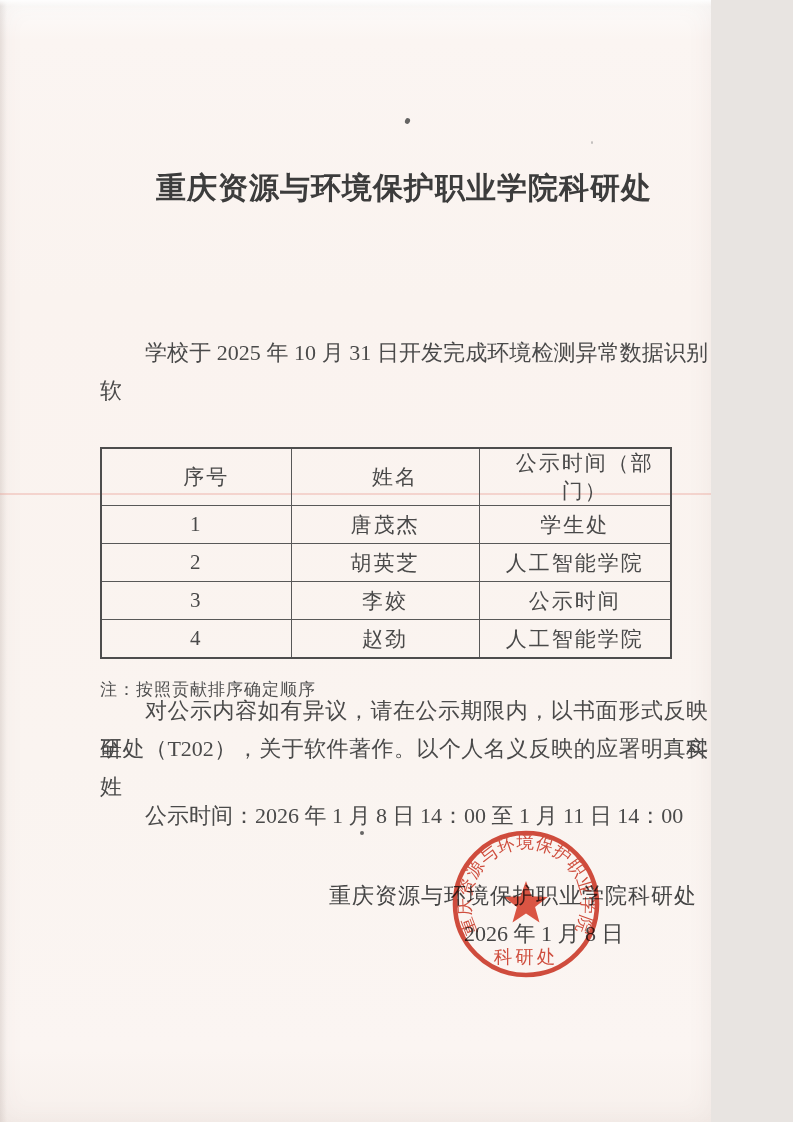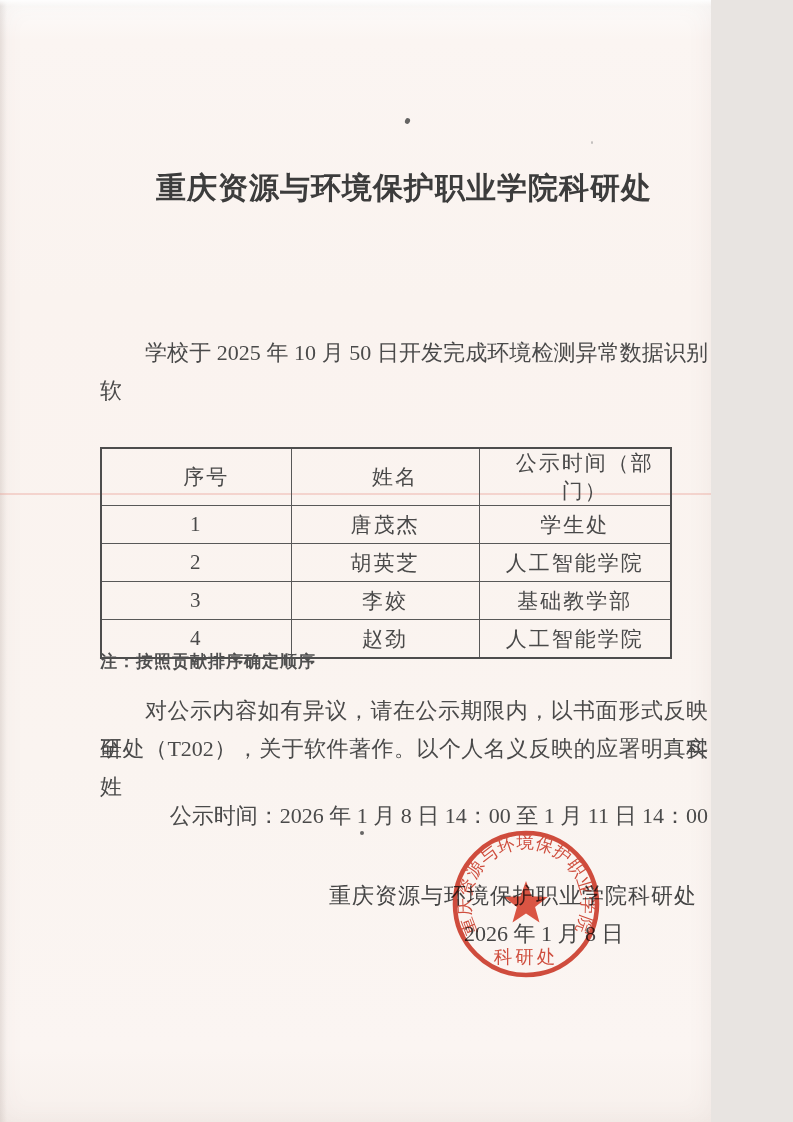--- a/index.html
+++ b/index.html
@@ -25,37 +25,37 @@
     text-align:center;font-weight:bold;color:#3c3c3c;
     font-size:30px;line-height:42px;letter-spacing:1px;
   }
   .para{position:absolute;left:100px;width:608px;font-size:22px;color:#4a4a4a;}
   .para .line{height:38px;line-height:38px;white-space:nowrap;}
   .para .line.fill{white-space:normal;text-align:justify;text-align-last:justify;}
   .para .line.indent{text-indent:45px;}
   .p1{top:334px;}
   .p2{top:680px;margin-top:12px;}
   .time-line{position:absolute;left:100px;top:801px;width:608px;
-    font-size:22px;line-height:30px;text-indent:45px;color:#4a4a4a;white-space:nowrap;text-align:right;}
+    font-size:22px;line-height:30px;text-indent:45px;color:#4a4a4a;white-space:nowrap;}
   table.roster{
     position:absolute;left:100px;top:447px;width:570px;
     border-collapse:collapse;table-layout:fixed;
     font-size:21px;color:#494949;
   }
   table.roster col.c1{width:190px;}
   table.roster col.c2{width:188px;}
   table.roster col.c3{width:192px;}
   table.roster th,table.roster td{
     border:1.4px solid #585858;text-align:center;
     font-weight:normal;padding:0;letter-spacing:2px;
   }
   table.roster{border:2px solid #4d4d4d;}
   table.roster th{height:39px;padding-left:20px;}
   table.roster td{height:37px;}
-  .note{position:absolute;left:100px;top:650px;font-size:17px;color:#4f4f4f;letter-spacing:1px;font-weight:bold;}
+  .note{position:absolute;left:100px;top:678px;font-size:17px;color:#4f4f4f;letter-spacing:1px;}
   .sig-org{position:absolute;left:100px;top:881px;width:597px;
     text-align:right;font-size:22px;color:#454545;letter-spacing:1px;white-space:nowrap;}
   .sig-date{position:absolute;left:464px;top:919px;font-size:22px;color:#454545;white-space:nowrap;}
   .seal{position:absolute;left:444px;top:822px;width:164px;height:164px;
     mix-blend-mode:multiply;opacity:0.92;}
   .speck{position:absolute;border-radius:50%;}
   .speck.s1{left:405px;top:118px;width:5px;height:6px;background:#4a4a4a;opacity:.85;transform:rotate(20deg);}
   .speck.s2{left:591px;top:141px;width:2px;height:3px;background:#8f8f8f;opacity:.55;}
   .speck.s3{left:360px;top:831px;width:4px;height:4px;background:#424242;opacity:.8;}
   .speck.s4{left:396px;top:481px;width:3px;height:3px;background:#6f6f6f;opacity:.7;}
@@ -71,21 +71,21 @@
   <div class="speck s1"></div>
   <div class="speck s2"></div>
   <div class="speck s3"></div>
   <div class="speck s4"></div>
 
   <div class="title">
     <div>重庆资源与环境保护职业学院科研处</div>
   </div>
 
   <div class="para p1">
-    <div class="line fill indent">学校于 2025 年 10 月 50 日开发完成环境检测异常数据识别软</div>
+    <div class="line fill indent">学校于 2025 年 10 月 31 日开发完成环境检测异常数据识别软</div>
   </div>
 
   <table class="roster">
     <colgroup>
         <col class="c1">
         <col class="c2">
         <col class="c3">
       </colgroup>
     <thead>
       <tr>
@@ -101,21 +101,21 @@
         <td>学生处</td>
       </tr>
       <tr>
         <td>2</td>
         <td>胡英芝</td>
         <td>人工智能学院</td>
       </tr>
       <tr>
         <td>3</td>
         <td>李姣</td>
-        <td>基础教学部</td>
+        <td>公示时间</td>
       </tr>
       <tr>
         <td>4</td>
         <td>赵劲</td>
         <td>人工智能学院</td>
       </tr>
     </tbody>
   </table>
 
   <div class="note">注：按照贡献排序确定顺序</div>

